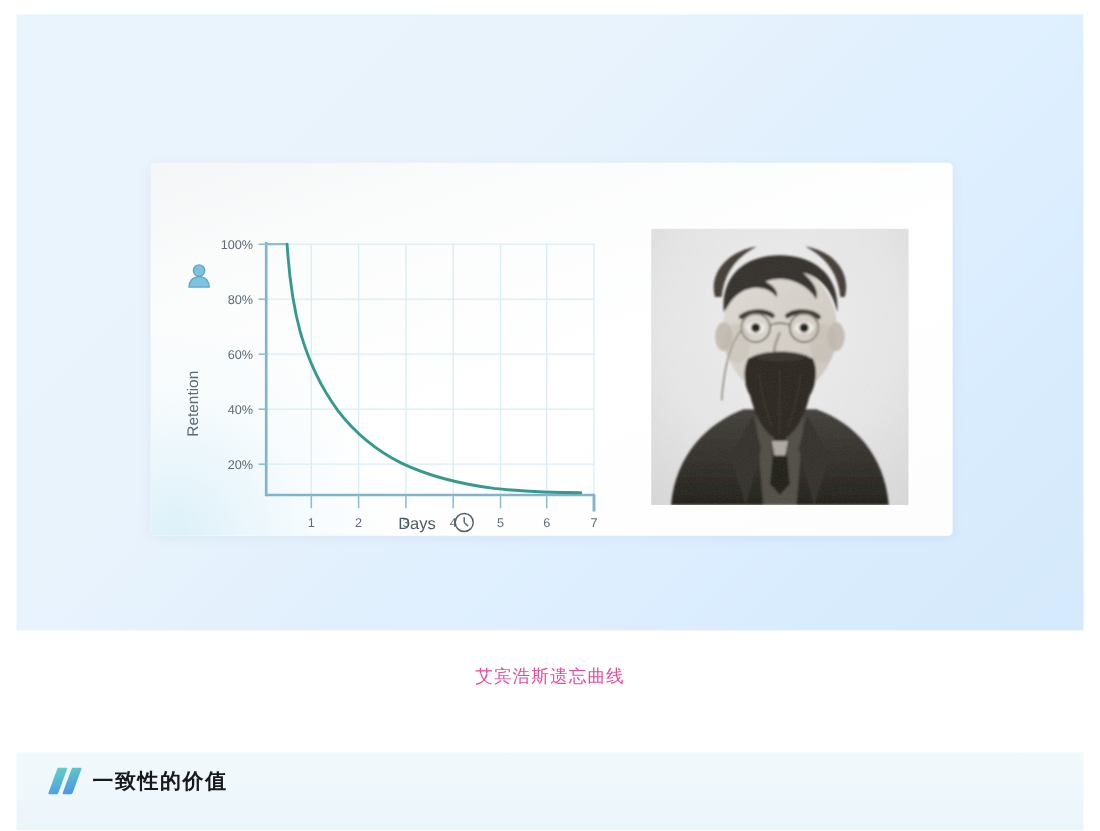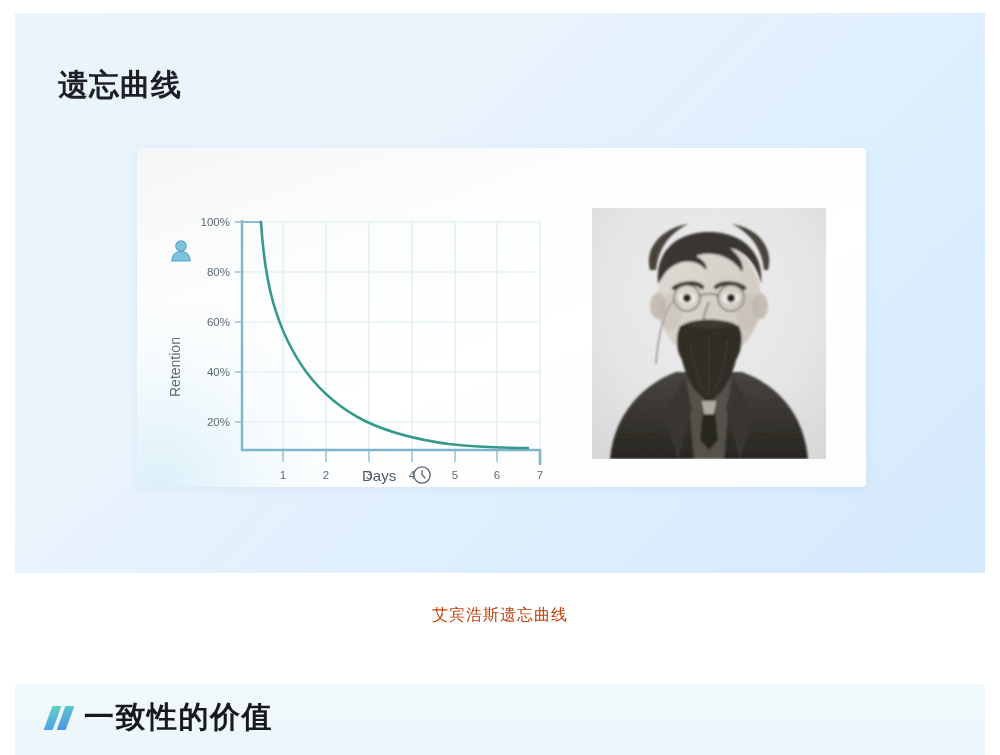--- a/index.html
+++ b/index.html
@@ -83,21 +83,21 @@
   .portrait svg { display: block; }
 
   
   .caption {
     position: absolute;
     left: 0;
     top: 605px;
     width: 1000px;
     text-align: center;
     font-size: 16px;
-    color: #c2410c;
+    color: #ec4899;
     letter-spacing: 1px;
   }
 
   
   .section-band {
     position: absolute;
     left: 15px;
     top: 684px;
     width: 970px;
     height: 71px;
@@ -114,33 +114,32 @@
   .slashes { display: flex; gap: 4px; }
   .slash {
     width: 9px;
     height: 24px;
     transform: skewX(-20deg);
     border-radius: 1px;
   }
   .slash.a { background: linear-gradient(160deg, #62d2bf 0%, #4f9ee8 100%); }
   .slash.b { background: linear-gradient(160deg, #5ec9c6 0%, #4b93ea 100%); }
   .section-title {
-    font-size: 30px;
+    font-size: 19px;
     font-weight: bold;
     color: #17191d;
     letter-spacing: 1.5px;
   }
 </style>
 </head>
 <body>
 
 <div class="page">
 
   <div class="hero">
-    <div class="page-title">遗忘曲线</div>
 
     <div class="figure-card">
       <div class="card-glow"></div>
 
       <div class="chart-wrap">
         <svg class="chart-svg" width="410" height="320" viewBox="0 0 410 320">
 
           <g stroke="#d9edf3" stroke-width="1.2" fill="none">
             <line x1="95" y1="60" x2="393" y2="60"></line>
             <line x1="95" y1="110" x2="393" y2="110"></line>

